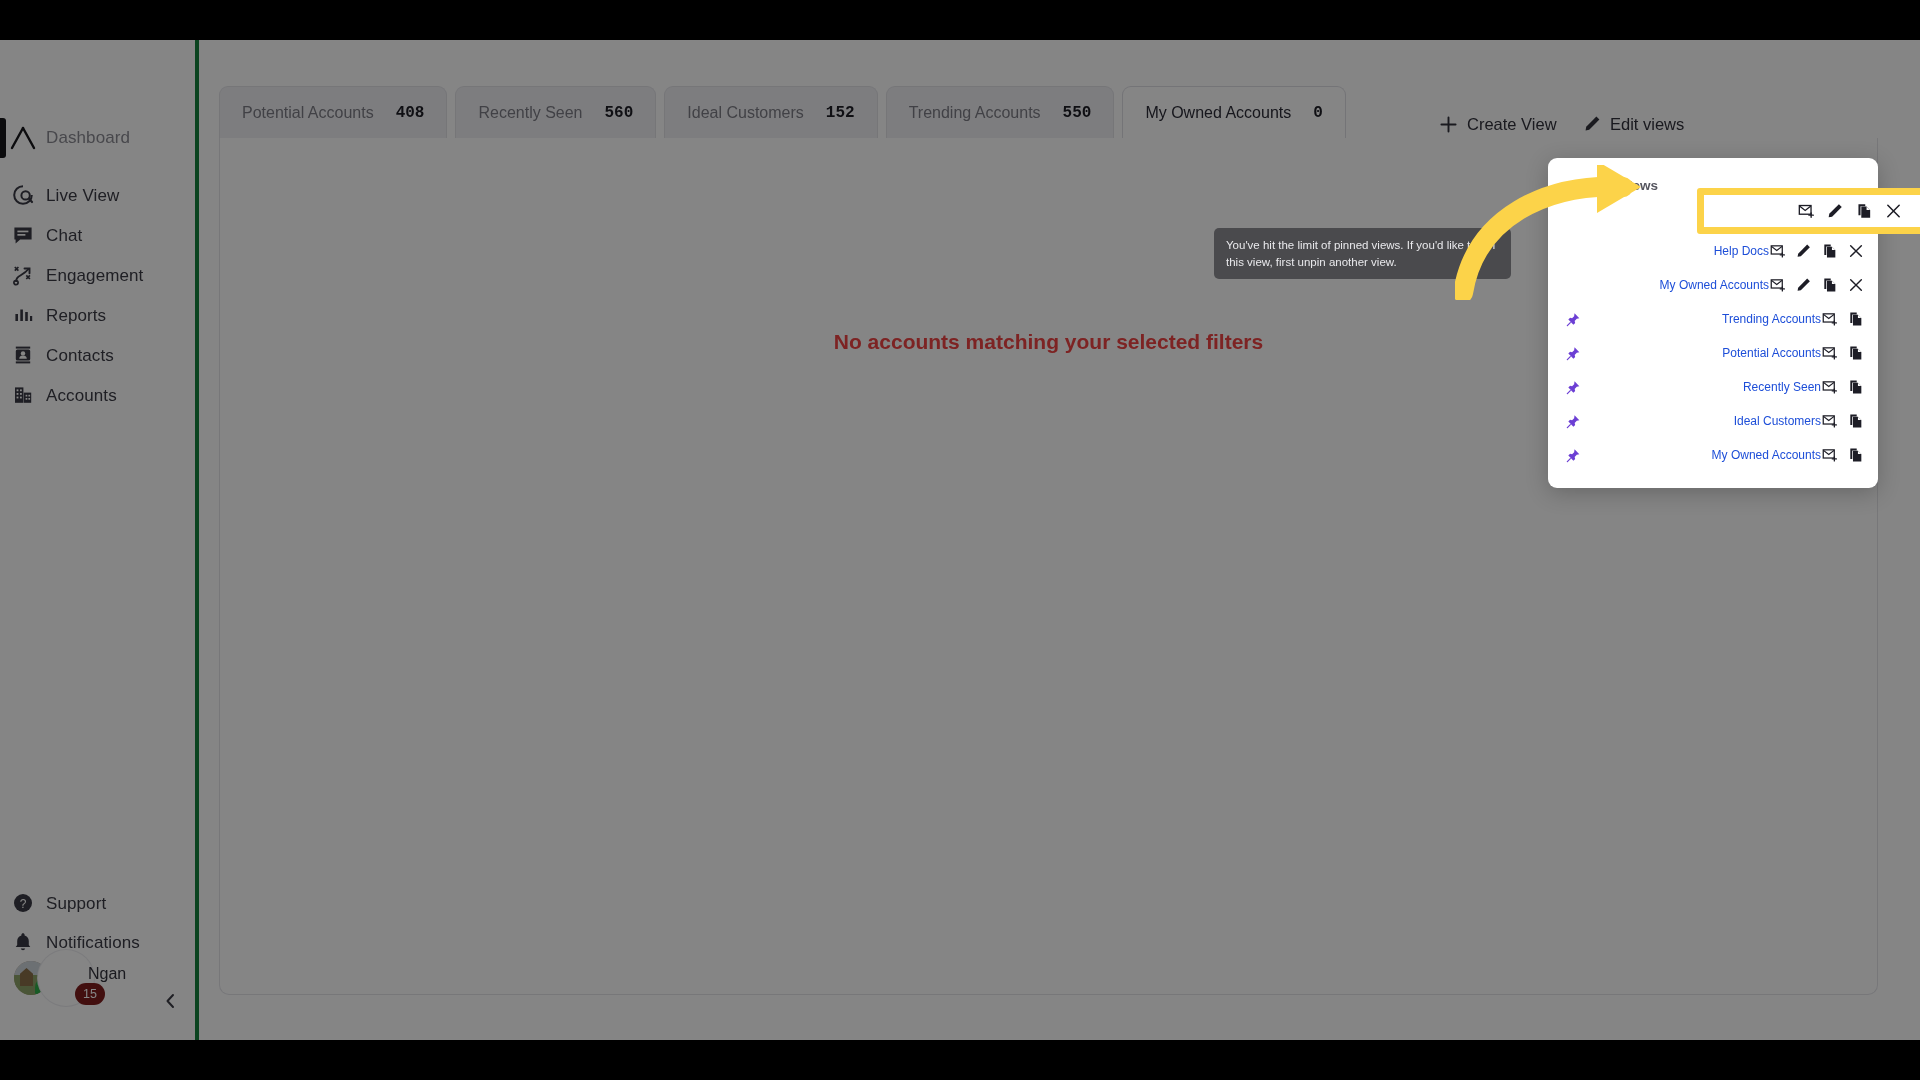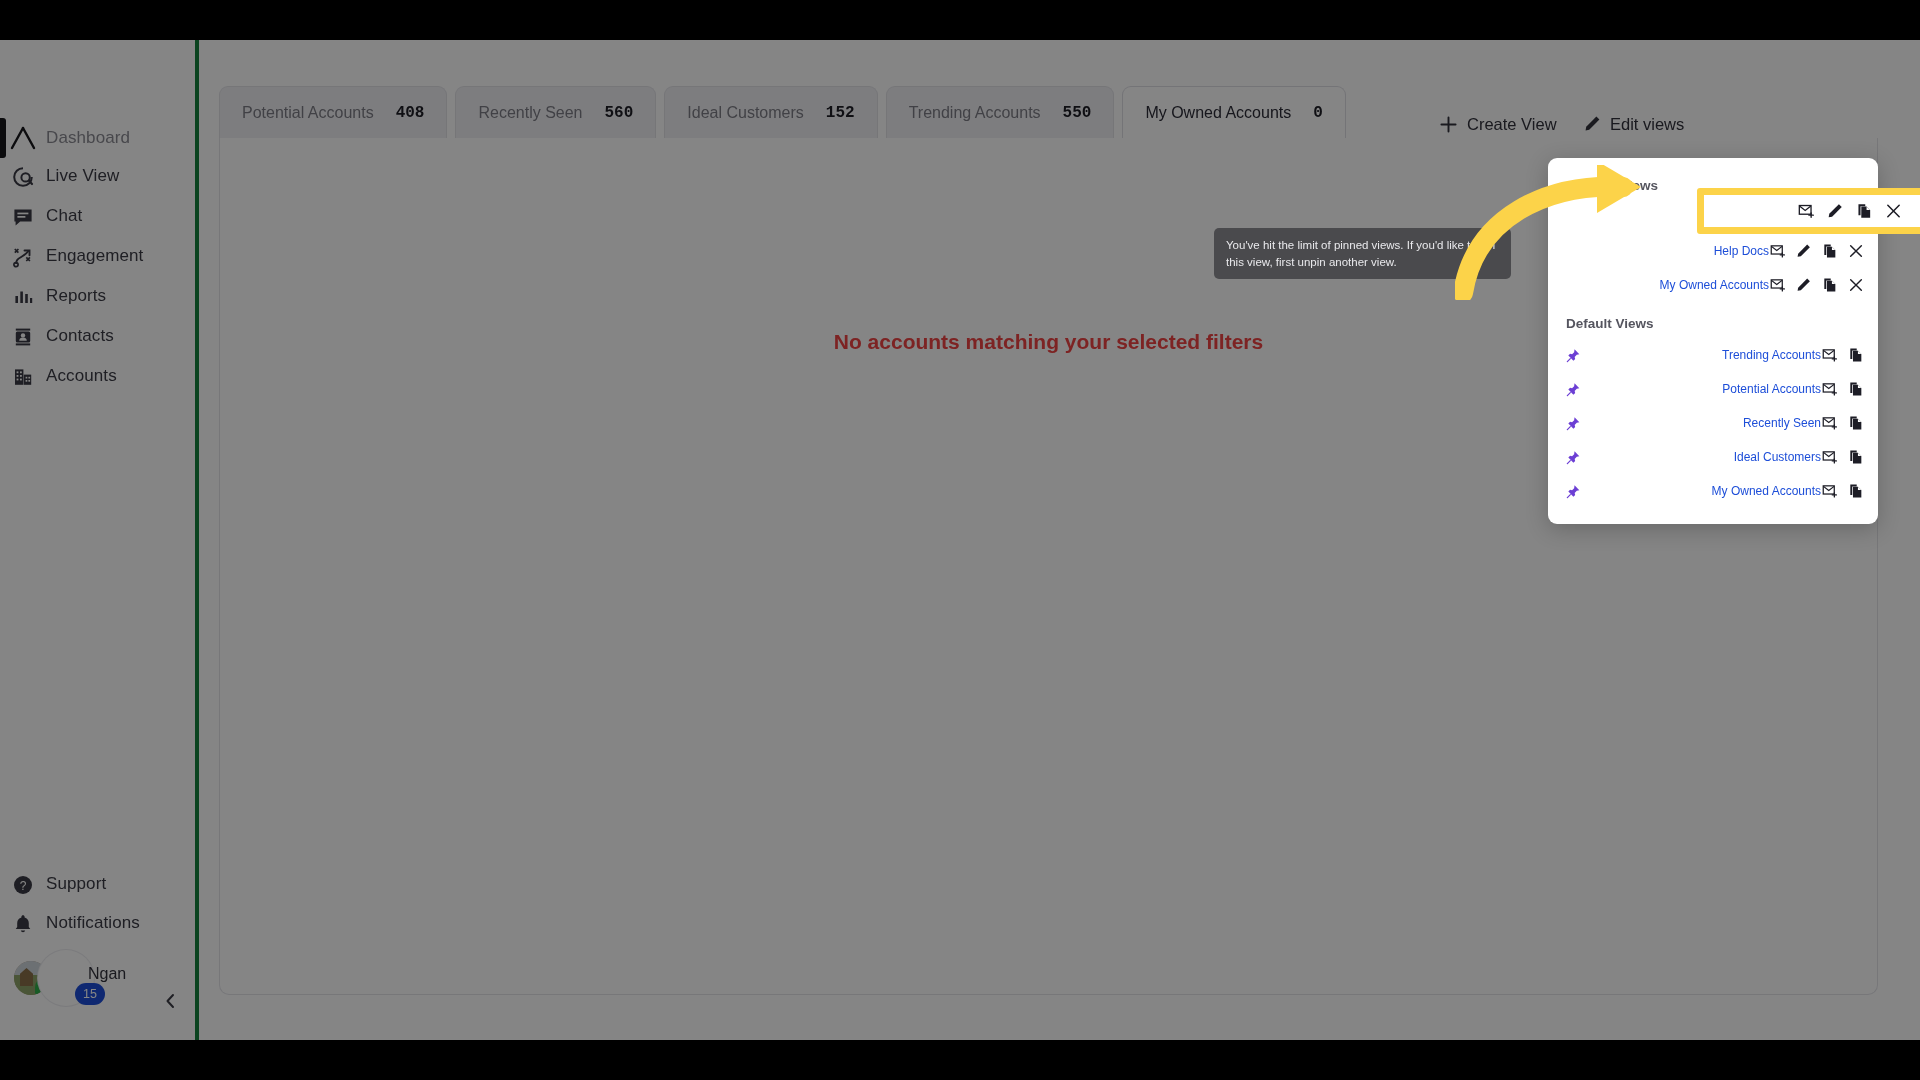--- a/index.html
+++ b/index.html
@@ -28,21 +28,21 @@
 
   
   #sidebar {
     position: absolute; left: 0; top: 0;
     width: 199px; height: 1000px;
     background: #ffffff;
     border-right: 4px solid #15803d;
   }
   .nav-item {
     position: absolute; left: 0; width: 199px; height: 40px;
-    display: flex; align-items: flex-start;
+    display: flex; align-items: flex-end;
   }
   .nav-ico {
     width: 46px; display: flex; align-items: center; justify-content: center;
     flex: 0 0 46px; color: #3b3b45;
   }
   .nav-label {
     font-size: 17px; color: #3c3c46; letter-spacing: .1px; white-space: nowrap;
   }
   .nav-label.muted { color: #8b8b93; }
 
@@ -67,21 +67,21 @@
   #avatar-photo .leaf { position:absolute; right:-1px; bottom:1px; width:14px; height:16px; background:#2fae4a; border-radius:60% 10% 60% 10%; }
   #brand-badge {
     position:absolute; left:38px; top:5px; width:56px; height:56px; border-radius:50%;
     background:#ffffff; box-shadow:0 0 0 1px #ececf0;
     display:flex; align-items:center; justify-content:center;
   }
   #brand-badge span { font-family:"Liberation Serif", serif; font-size:32px; color:#c0202a; line-height:1; font-weight:400; }
   #profile-name { position:absolute; left:88px; top:20px; font-size:16px; color:#32323c; }
   #notif-count {
     position:absolute; left:75px; top:38px; min-width:30px; height:22px; padding:0 7px;
-    background:#1d4ed8; color:#ffffff; border-radius:11px;
+    background:#7f1d1d; color:#ffffff; border-radius:11px;
     font-size:12.5px; display:flex; align-items:center; justify-content:center;
   }
 
   
   #topbar { position:absolute; left:199px; top:0; width:1721px; height:98px; background:#ffffff; }
   #tabstrip { position:absolute; left:20px; top:30px; height:68px; display:flex; align-items:flex-end; }
   .vtab {
     height: 52px; margin-right: 8px; padding: 0 22px;
     display:flex; align-items:center; gap:22px;
     background:#f0f0f3; border:1px solid #e2e2e7; border-bottom:none;
@@ -437,21 +437,20 @@
               </svg>
             </span>
             <span class="act">
               <svg width="16" height="16" viewBox="0 0 18 18">
                 <path d="M3 3 L15 15 M15 3 L3 15" stroke="#1d1d26" stroke-width="1.6" stroke-linecap="round"></path>
               </svg>
             </span>
           </span>
         </div>
       </div>
-    <div class="group-title" style="padding-top:14px">Default Views</div>
     <div id="default-views-list">
         <div class="view-row">
           <span class="pin">
             <svg width="15" height="15" viewBox="0 0 18 18">
               <path d="M10.2 1.6 L16 7.4 L12.9 8.2 L10.4 10.7 L11 13.1 L8.9 15.2 L2.8 9.1 L4.9 7 L7.3 7.6 L9.8 5.1 Z" fill="#6c3fd4"></path>
               <path d="M5.2 12.8 L1.6 16.4" stroke="#6c3fd4" stroke-width="1.5" stroke-linecap="round"></path>
             </svg>
           </span>
           <span class="vname">Trending Accounts</span>
           <span class="acts">

